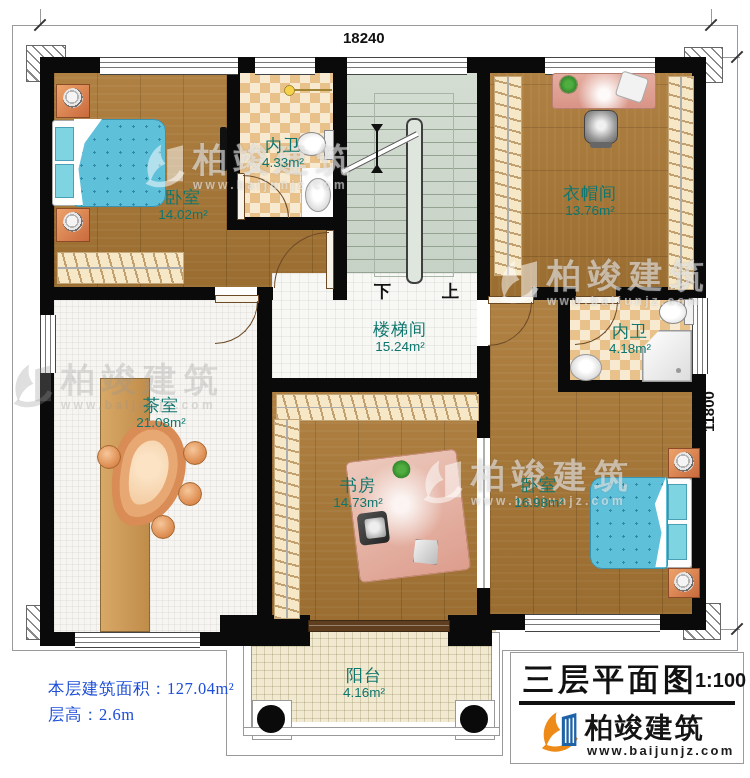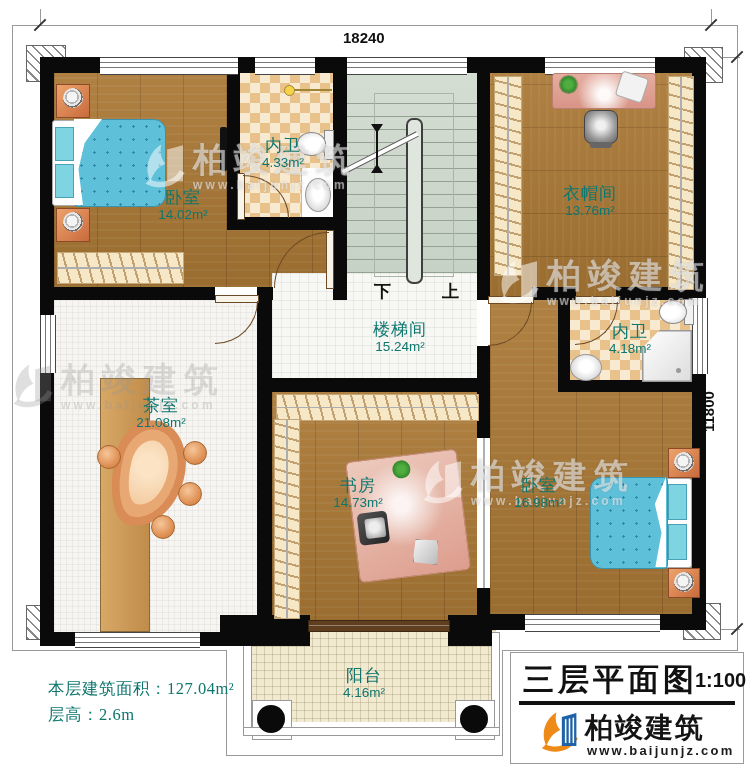--- a/index.html
+++ b/index.html
@@ -50,21 +50,21 @@
   
   .wm{position:absolute;display:flex;align-items:center;gap:5px;pointer-events:none;}
   .wm .t1{font-size:34px;font-weight:bold;letter-spacing:7px;line-height:1;}
   .wm .t2{font-size:12px;font-weight:bold;letter-spacing:3.2px;margin-top:2px;}
   .wm-light{color:rgba(255,255,255,.52);text-shadow:0 0 2px rgba(110,110,110,.38);}
   .wm-gray{color:rgba(150,150,150,.30);}
   .wm-ic{width:50px;height:50px;fill:currentColor;}
   
   .dimtext{position:absolute;font-size:15px;font-weight:bold;color:#111;}
   .tick{position:absolute;width:16px;height:2px;background:#333;transform:rotate(-45deg);}
-  .infotext{position:absolute;font-size:16.5px;color:#0f766e;font-family:"Liberation Serif","DejaVu Serif",serif;letter-spacing:.5px;}
+  .infotext{position:absolute;font-size:16.5px;color:#1d4ed8;font-family:"Liberation Serif","DejaVu Serif",serif;letter-spacing:.5px;}
   .titlebox{position:absolute;left:510px;top:652px;width:232px;height:110px;border:1px solid #9a9a9a;background:#fff;}
   .ttl{position:absolute;left:12px;top:6px;font-size:31px;font-weight:700;letter-spacing:4px;color:#111;font-family:"Liberation Serif","DejaVu Serif",serif;}
   .scale{position:absolute;left:184px;top:16px;font-size:20px;font-weight:600;color:#111;}
   .ttl-rule{position:absolute;left:8px;top:48px;width:216px;height:4px;background:#111;}
   .brandname{position:absolute;left:74px;top:56px;font-size:28px;font-weight:900;letter-spacing:2px;color:#141414;}
   .brandurl{position:absolute;left:76px;top:90px;font-size:13px;font-weight:bold;letter-spacing:2.2px;color:#1a1a1a;}
   .stand{position:absolute;background:linear-gradient(135deg,#eda36b,#c96a3d);border:1px solid #8c4a28;}
   .lamp{margin:3px auto 0;width:20px;height:20px;border-radius:50%;
     background:radial-gradient(circle at 45% 45%,#f4f4f4 0 34%,#b5b5b5 34% 44%,#e8e8e8 44% 58%,#6f6f6f 58% 68%,#ddd 68% 100%);}
   .stool{position:absolute;border-radius:50%;border:1px solid #a5652e;

